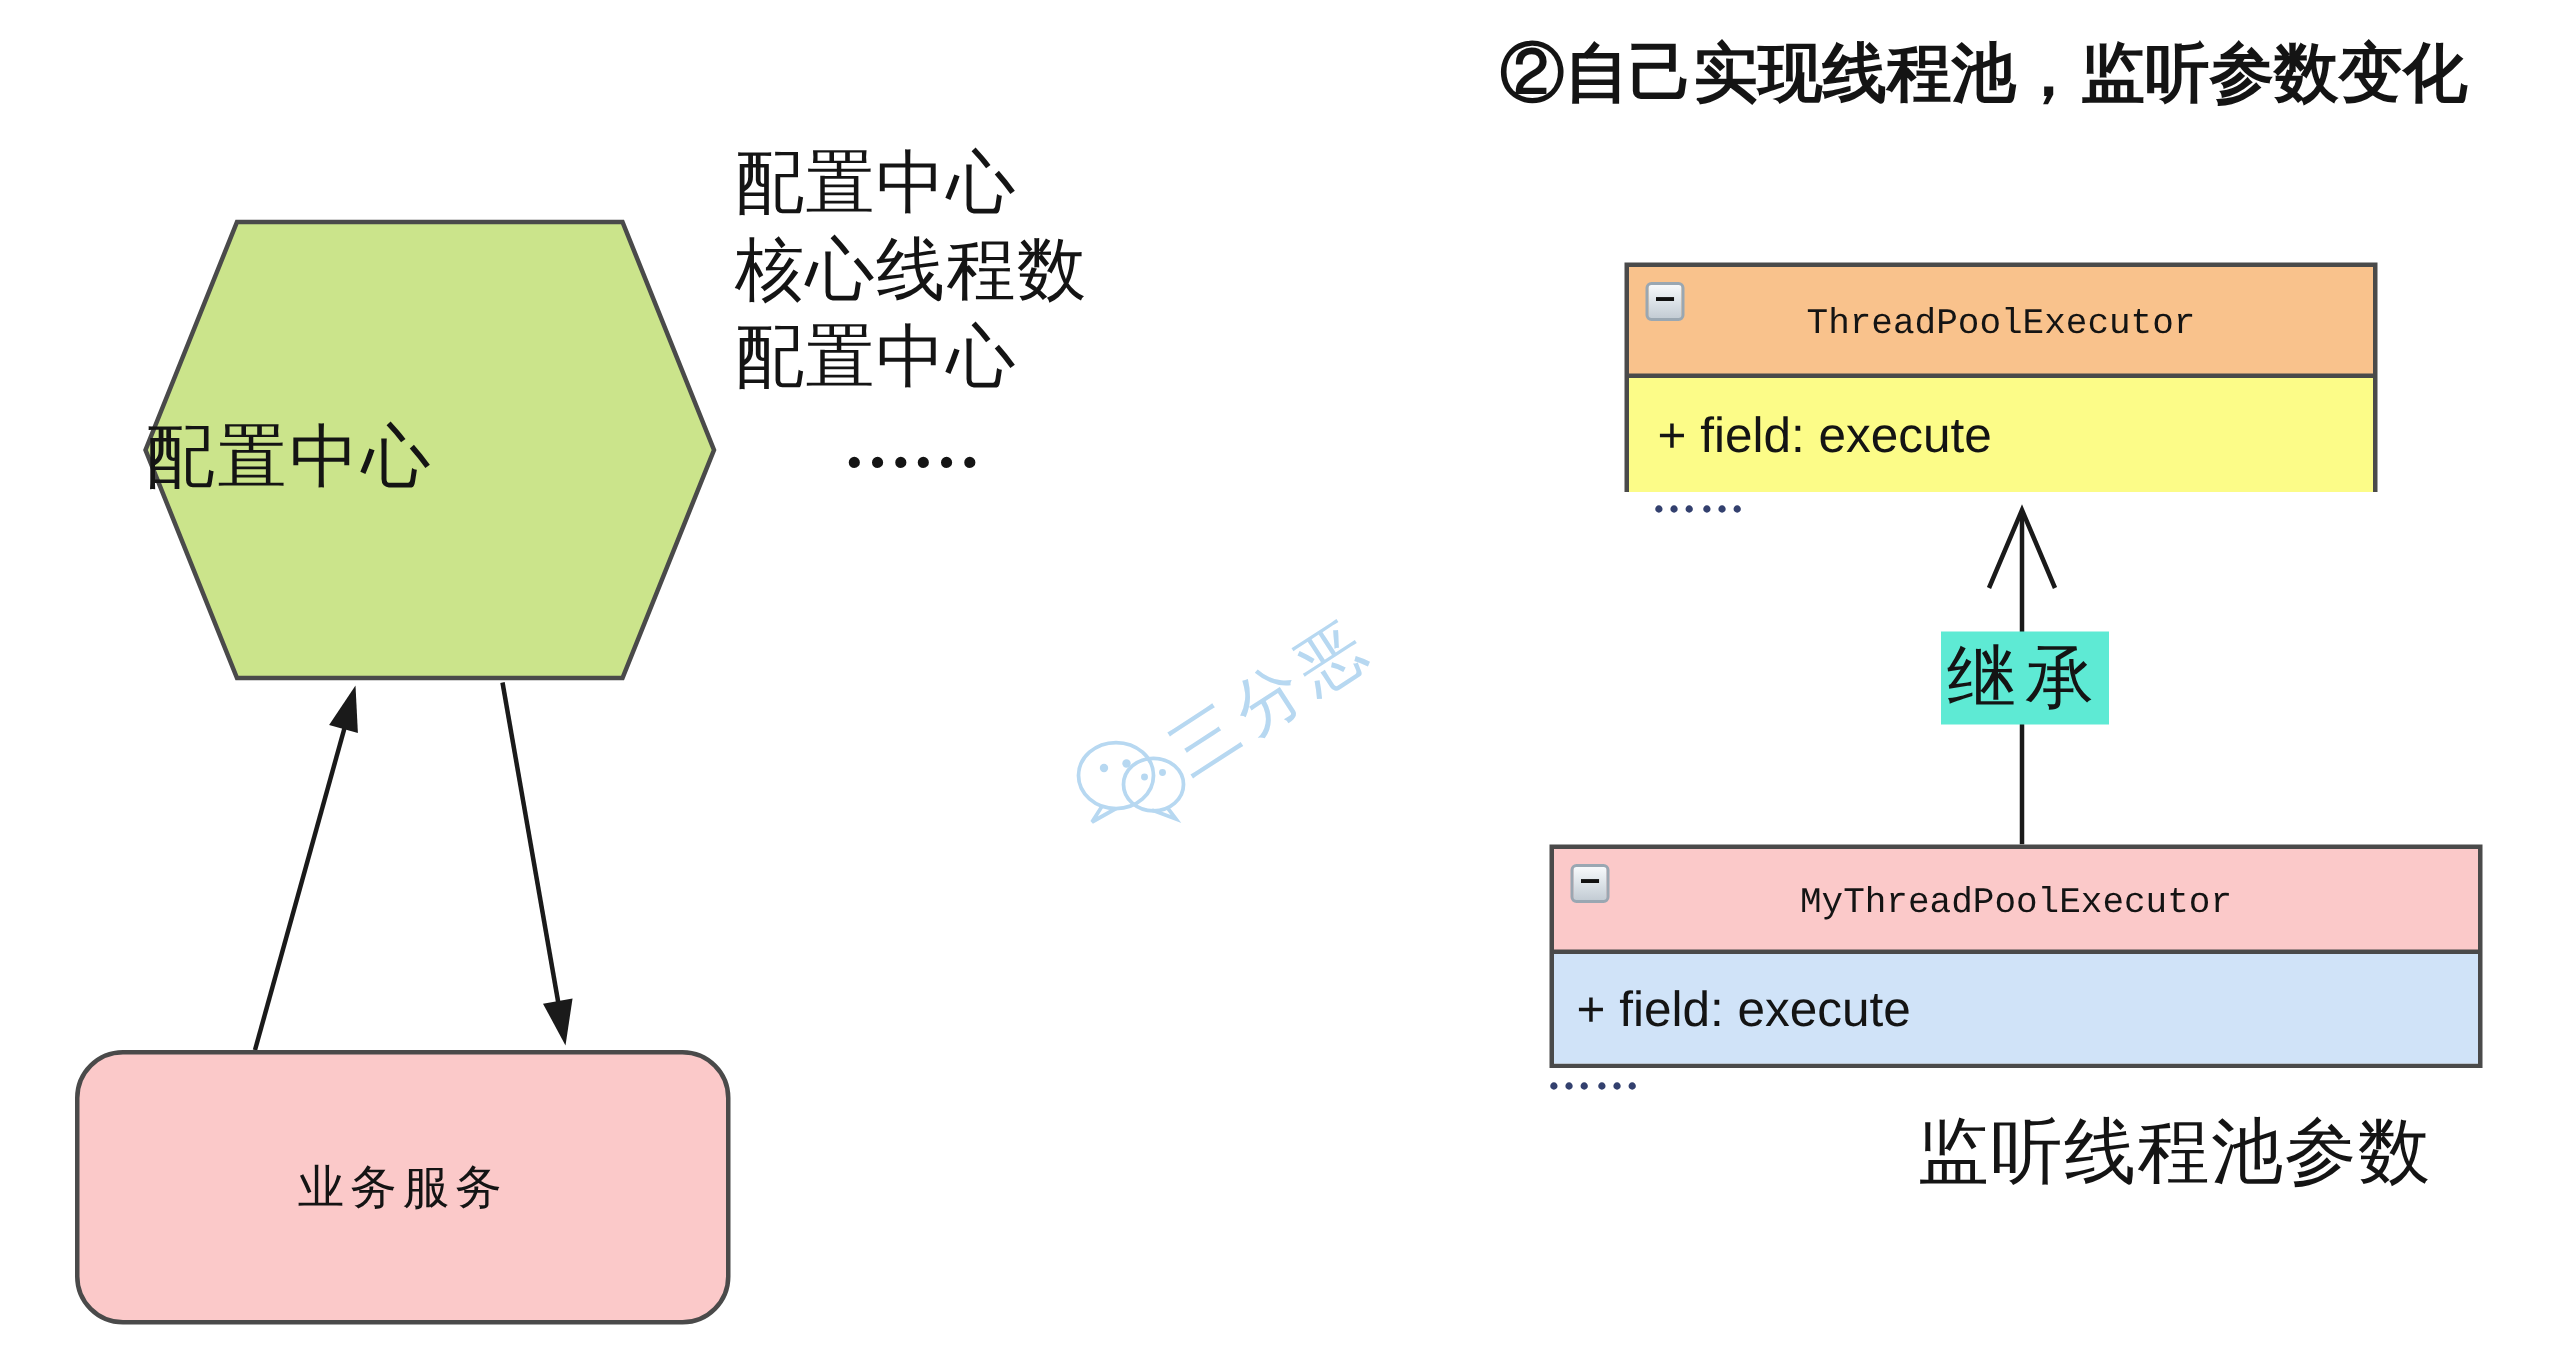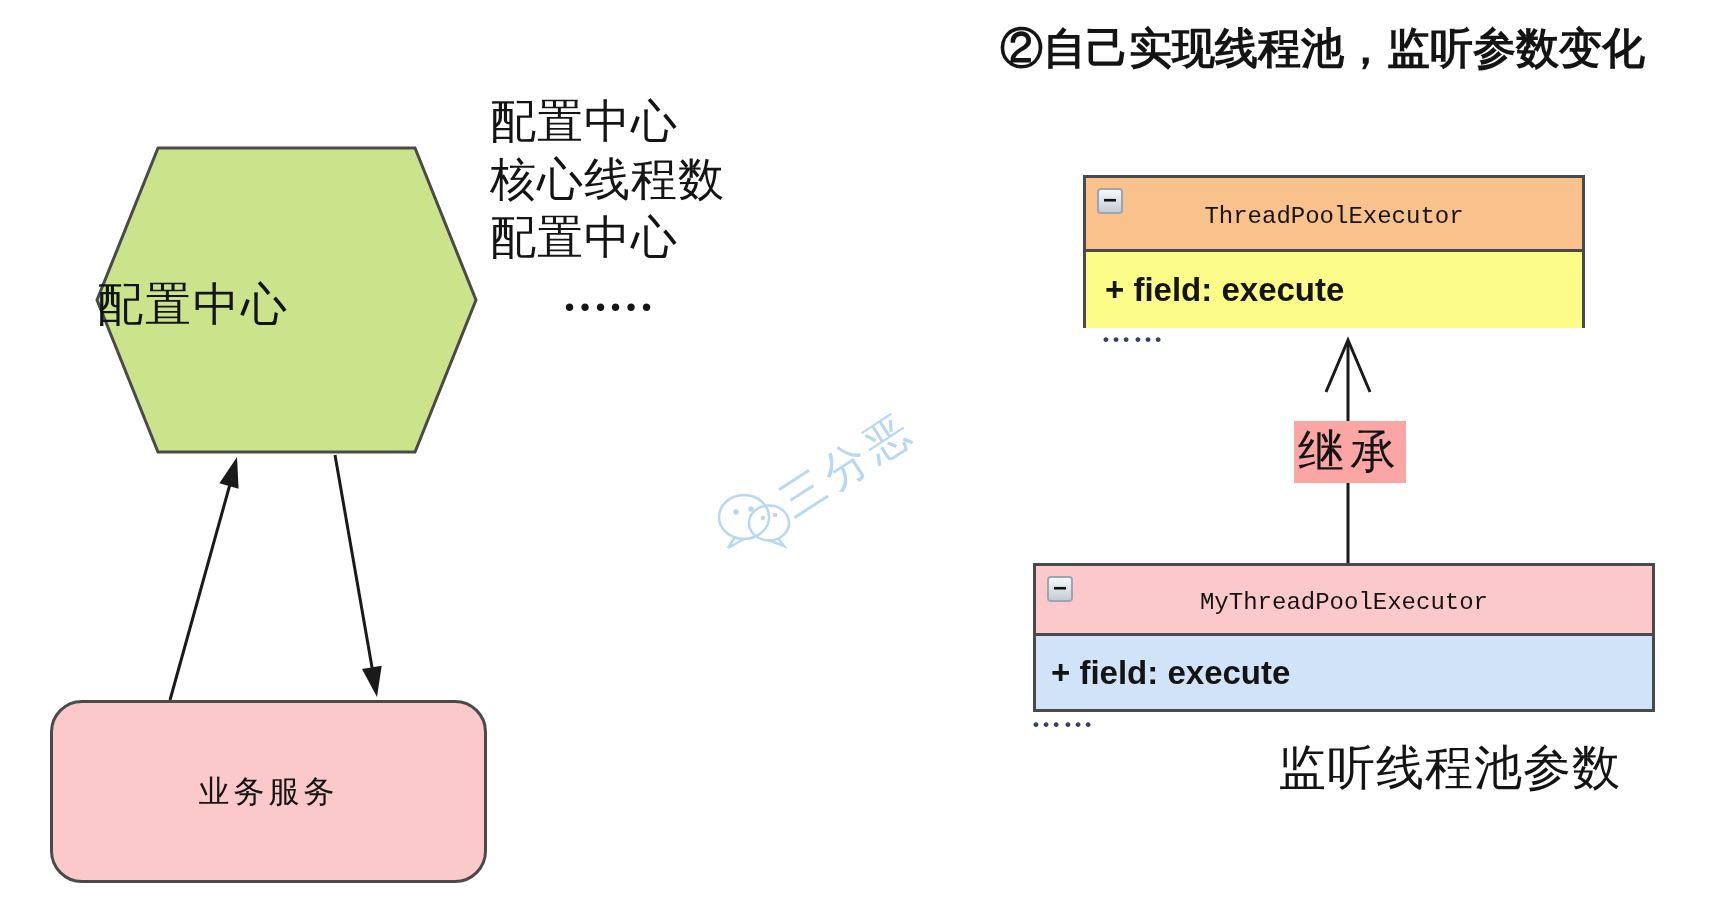--- a/index.html
+++ b/index.html
@@ -41,37 +41,37 @@
   .parent-box{left:1083px;top:175px;width:502px;height:153px;}
   .child-box{left:1033px;top:563px;width:622px;height:149px;}
   .class-header{position:relative;box-sizing:border-box;border-bottom:3px solid var(--stroke);
     display:flex;align-items:center;justify-content:center;}
   .parent-box .class-header{height:74px;background:var(--parent-header-fill);}
   .child-box .class-header{height:70px;background:var(--child-header-fill);}
   .class-body{box-sizing:border-box;display:flex;align-items:center;}
   .parent-box .class-body{height:76px;background:var(--parent-body-fill);padding-left:19px;}
   .child-box .class-body{height:73px;background:var(--child-body-fill);padding-left:15px;}
   .class-name{font-size:24px;white-space:nowrap;margin-top:6px;}
-  .class-field{font-size:33px;font-weight:bold;white-space:nowrap;}
+  .class-field{font-size:33px;font-weight:normal;white-space:nowrap;}
 
   .collapse-icon{
     position:absolute;left:11px;top:10px;width:26px;height:26px;box-sizing:border-box;
     background:linear-gradient(180deg,#f7f9fb 0%,#dfe5ea 45%,#c3ccd4 100%);
     border:2px solid #9aa7b2;border-radius:4px;
     display:flex;align-items:center;justify-content:center;cursor:pointer;
   }
   .collapse-icon .glyph{font-family:"Liberation Sans","DejaVu Sans",sans-serif;
     font-size:24px;font-weight:bold;color:#111;line-height:1;margin-top:-3px;}
 
   .dots-ellipsis{color:var(--ellipsis-dots);font-weight:bold;font-size:30px;line-height:20px;
     letter-spacing:2px;white-space:nowrap;}
   .dots-parent{left:1101px;top:322px;}
   .dots-child{left:1031px;top:707px;}
 
-  .inherit-label{left:1294px;top:421px;font-size:46px;letter-spacing:6px;background:#fca5a5;
+  .inherit-label{left:1294px;top:421px;font-size:46px;letter-spacing:6px;background:#5eead4;
     padding:0 4px;white-space:nowrap;font-family:Liberation Mono, monospace;}
   .listen-label{left:1278px;top:736px;font-size:48px;letter-spacing:1px;white-space:nowrap;}
 </style>
 </head>
 <body>
 
 <div class="canvas">
 
   <svg class="layer" width="1716" height="906" viewBox="0 0 1716 906">
 

